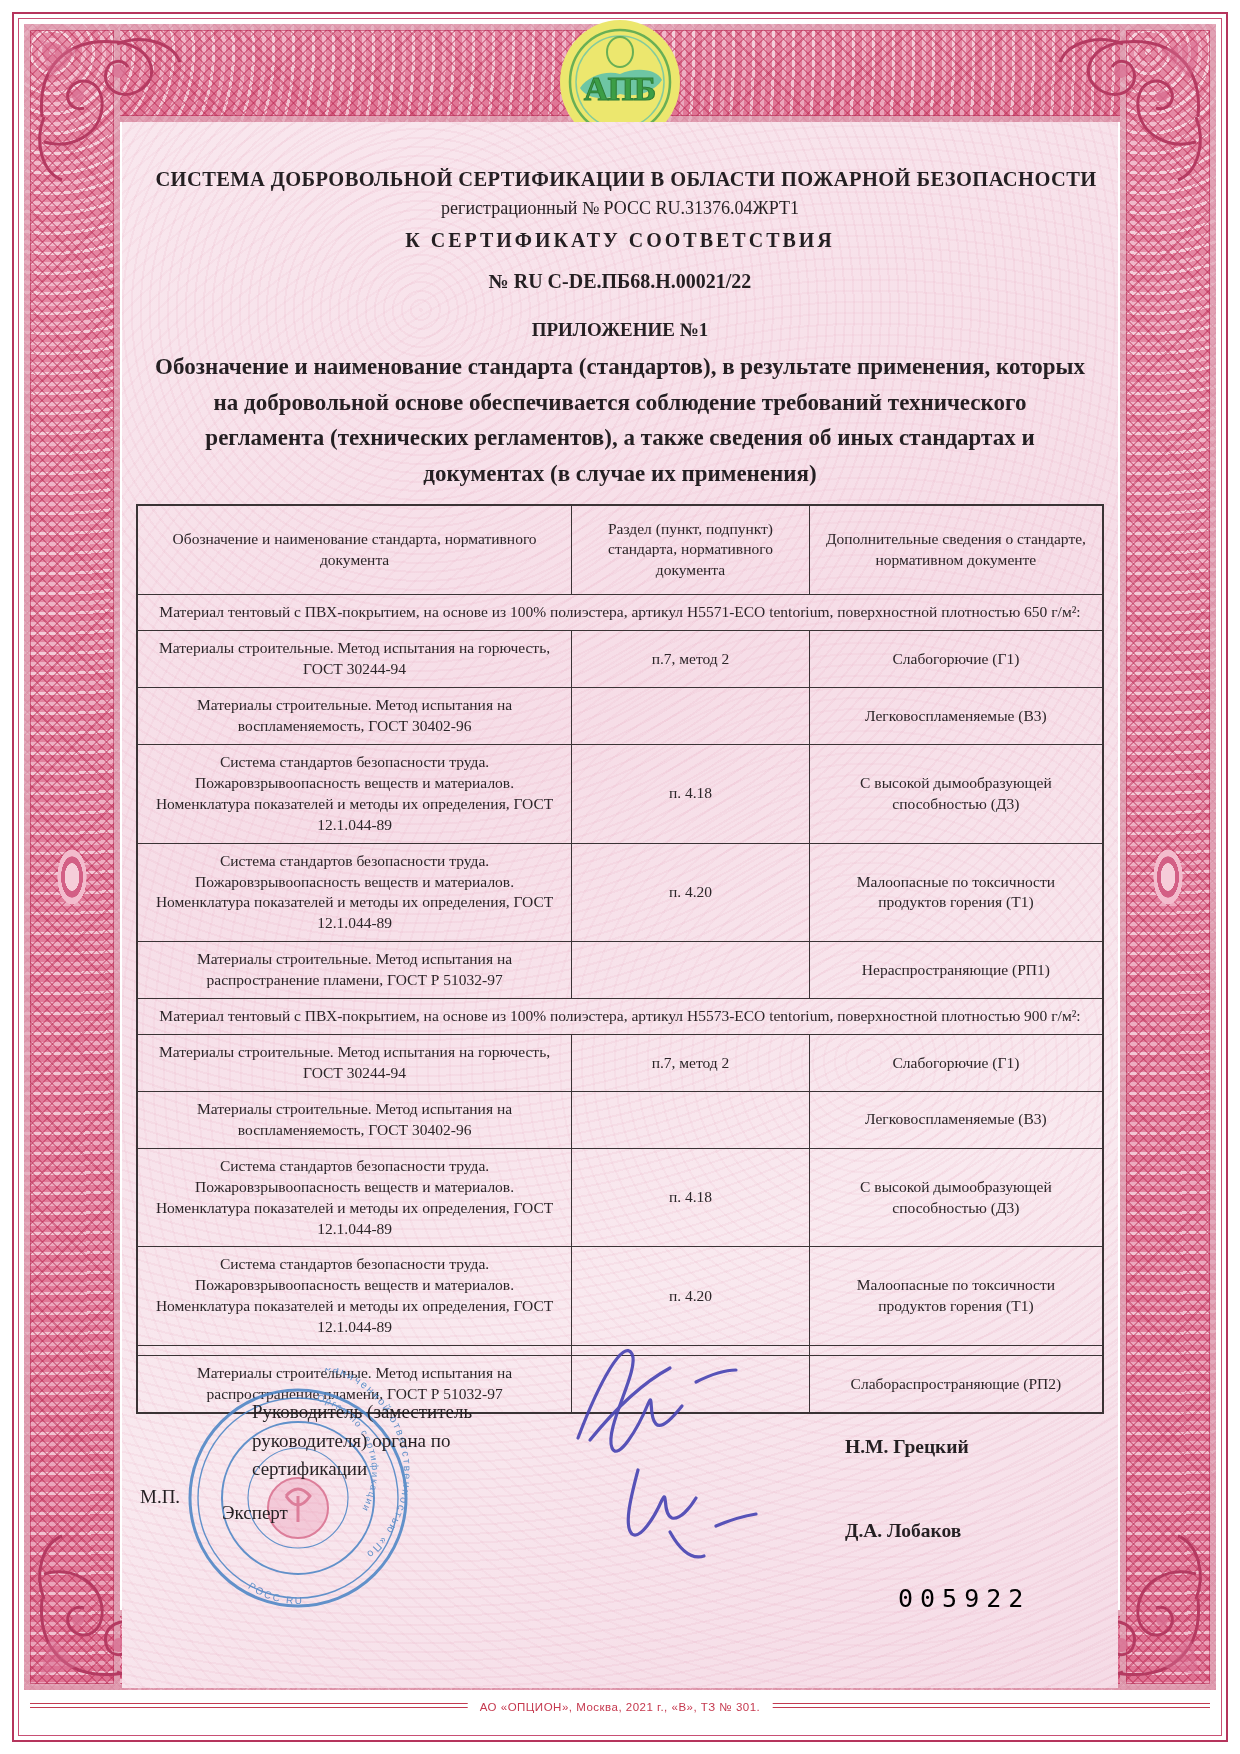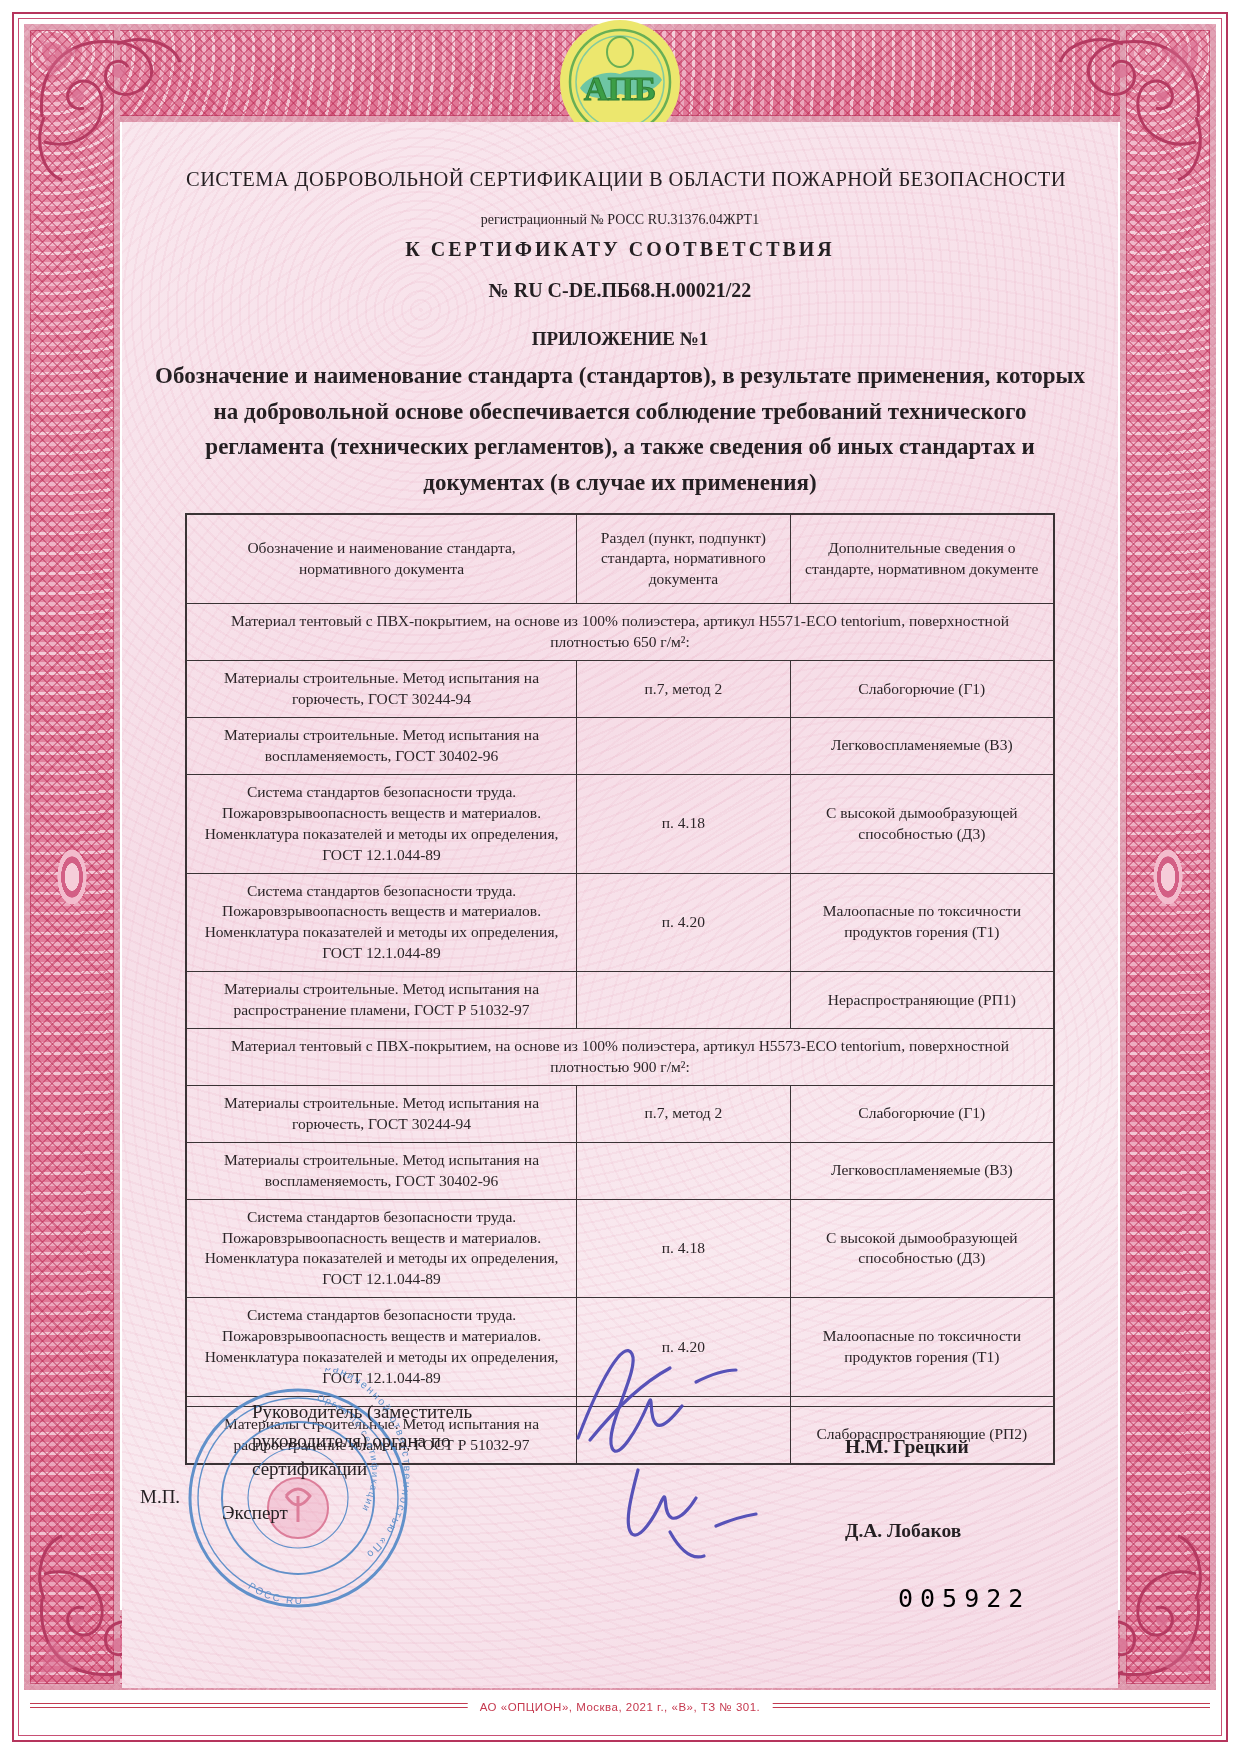--- a/index.html
+++ b/index.html
@@ -40,30 +40,30 @@
   .emblem{position:absolute;left:50%;top:18px;transform:translateX(-50%);width:124px;height:128px;}
   
   .content{
     position:absolute;left:122px;right:122px;top:122px;bottom:66px;
     background:
       repeating-radial-gradient(circle at 30% 12%, rgba(223,140,168,.10) 0 2px, rgba(0,0,0,0) 2px 9px),
       repeating-radial-gradient(circle at 75% 60%, rgba(223,140,168,.08) 0 2px, rgba(0,0,0,0) 2px 11px),
       linear-gradient(160deg,#f9e7ee 0%, #f6dde7 40%, #f9e9ef 70%, #f5dbe6 100%);
     text-align:center;
   }
-  .hdr-system{margin-top:46px;font-size:20.5px;font-weight:normal;letter-spacing:.4px;padding-left:12px;}
-  .hdr-reg{margin-top:21px;font-size:14px;text-align:center;}
+  .hdr-system{margin-top:46px;font-size:20.5px;font-weight:bold;letter-spacing:.4px;padding-left:12px;}
+  .hdr-reg{margin-top:7px;font-size:18px;text-align:center;}
   .hdr-title1{margin-top:20px;font-size:31px;font-weight:bold;letter-spacing:3px;}
   .hdr-title2{margin-top:10px;font-size:20px;font-weight:bold;letter-spacing:3px;}
   .hdr-number{margin-top:18px;font-size:20px;font-weight:bold;}
   .hdr-annex{margin-top:26px;font-size:19px;font-weight:bold;}
   .hdr-intro{margin:8px auto 0;max-width:930px;font-size:23px;font-weight:bold;line-height:1.55;}
   
   table.standards{
-    border-collapse:collapse;margin:12px auto 0;width:870px;
+    border-collapse:collapse;margin:12px auto 0;width:968px;
     font-size:15.5px;line-height:1.35;color:#2b2528;
     border:2px solid #3a3335;
   }
   table.standards td,table.standards th{
     border:1.5px solid #3a3335;vertical-align:middle;text-align:center;
     padding:7px 12px;font-weight:normal;
   }
   table.standards th{padding:13px 14px;}
   td.caption-cell{padding:8px 26px;}
   tr.spacer-row td{padding:0;height:9px;}

